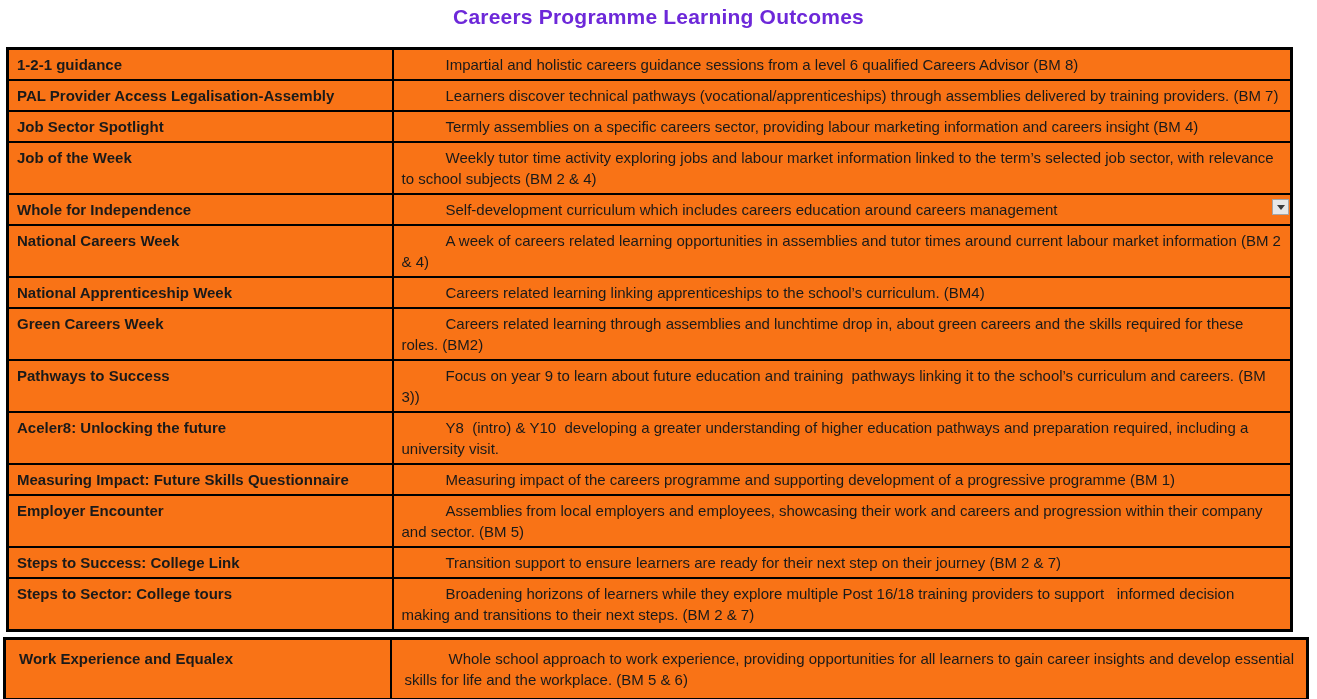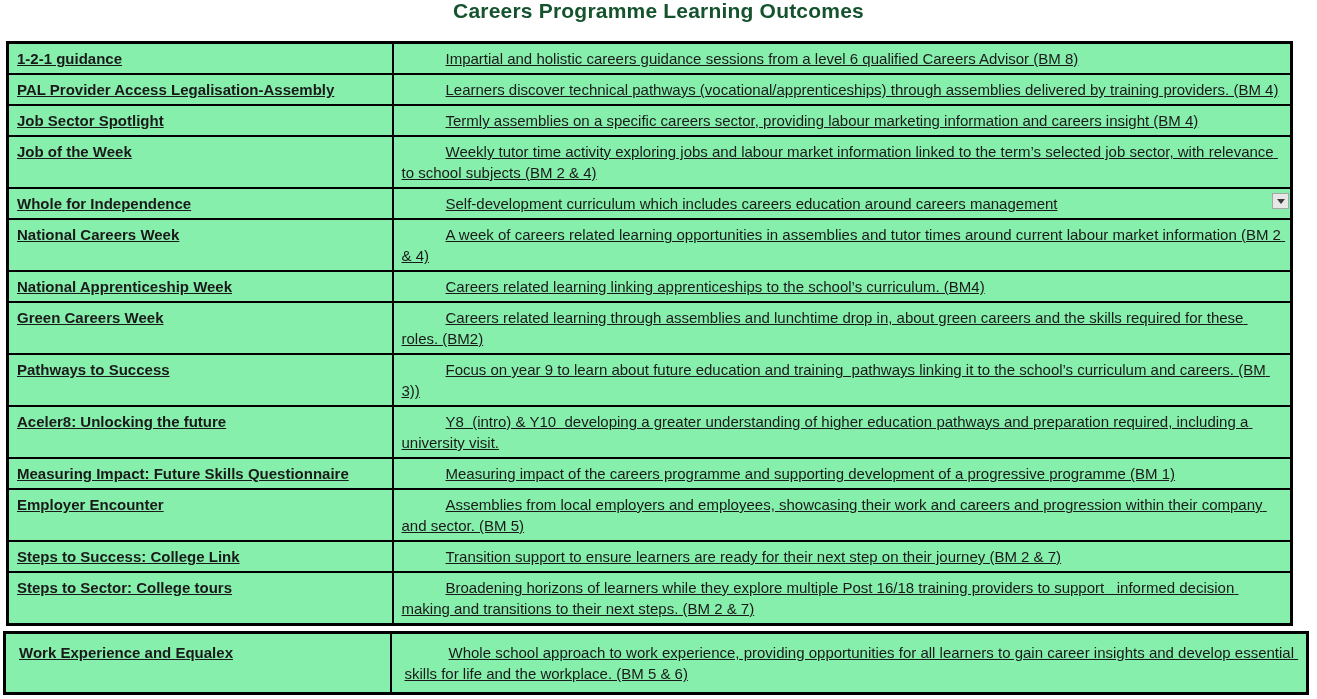--- a/index.html
+++ b/index.html
@@ -12,33 +12,32 @@
     font-family: "Liberation Sans", sans-serif;
     color: #1a1a1a;
   }
   .page {
     position: relative;
     width: 1317px;
     height: 699px;
   }
   .page-title {
     margin: 0;
-    padding-top: 0;
+    padding-top: 6px;
     font-size: 21px;
     line-height: 22px;
     font-weight: bold;
     text-align: center;
-    color: #14532d;
+    color: #6d28d9;
     letter-spacing: 0.2px;
   }
   table {
     border-collapse: collapse;
     table-layout: fixed;
-    background: #86efac;
-    text-decoration: underline;
+    background: #f97316;
   }
   #main-table {
     margin: 19px 0 0 6px;
     width: 1287px;
     border: 3px solid #000000;
   }
   #footer-table {
     margin: 5px 0 0 3px;
     width: 1306px;
     border: 3px solid #000000;
@@ -98,21 +97,21 @@
       <col style="width:385px">
       <col>
     </colgroup>
     <tbody id="main-rows">
         <tr>
           <td class="name-cell">1-2-1 guidance</td>
           <td class="desc-cell"><span class="desc-text">Impartial and holistic careers guidance sessions from a level 6 qualified Careers Advisor (BM 8)</span></td>
         </tr>
         <tr>
           <td class="name-cell">PAL Provider Access Legalisation-Assembly</td>
-          <td class="desc-cell"><span class="desc-text">Learners discover technical pathways (vocational/apprenticeships) through assemblies delivered by training providers. (BM 4)</span></td>
+          <td class="desc-cell"><span class="desc-text">Learners discover technical pathways (vocational/apprenticeships) through assemblies delivered by training providers. (BM 7)</span></td>
         </tr>
         <tr>
           <td class="name-cell">Job Sector Spotlight</td>
           <td class="desc-cell"><span class="desc-text">Termly assemblies on a specific careers sector, providing labour marketing information and careers insight (BM 4)</span></td>
         </tr>
         <tr>
           <td class="name-cell">Job of the Week</td>
           <td class="desc-cell"><span class="desc-text">Weekly tutor time activity exploring jobs and labour market information linked to the term’s selected job sector, with relevance to school subjects (BM 2 &amp; 4)</span></td>
         </tr>
         <tr>

